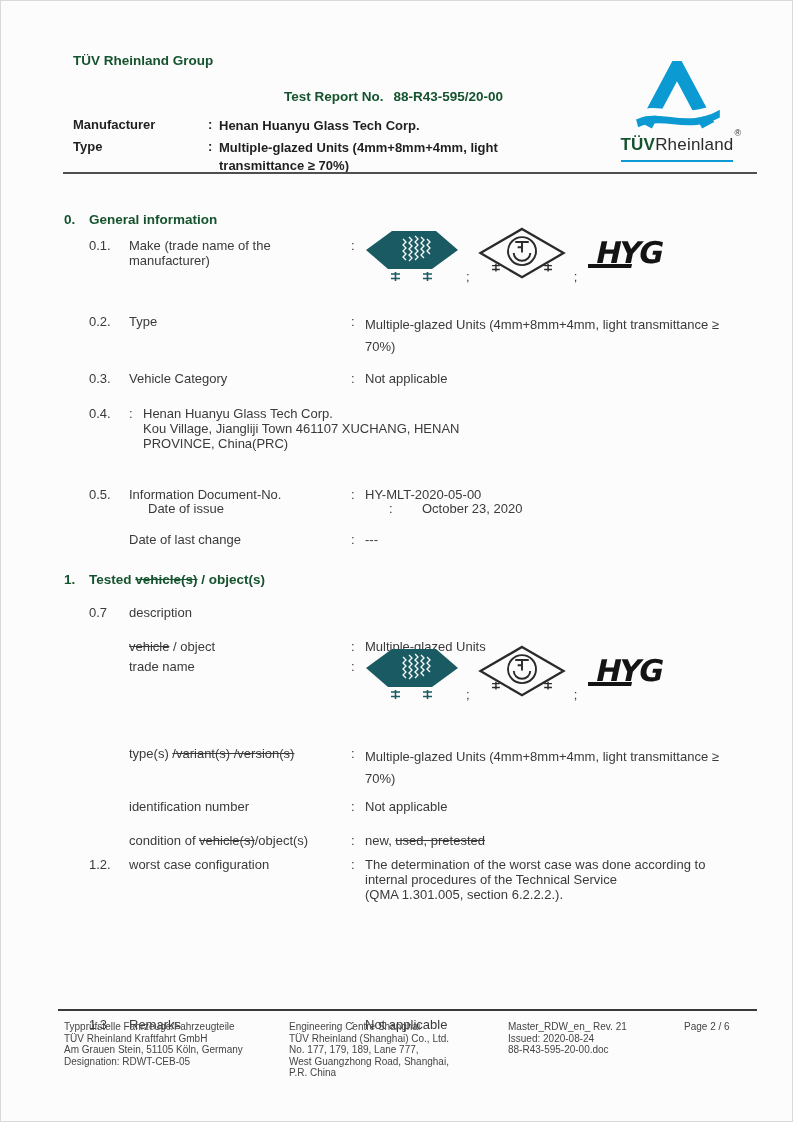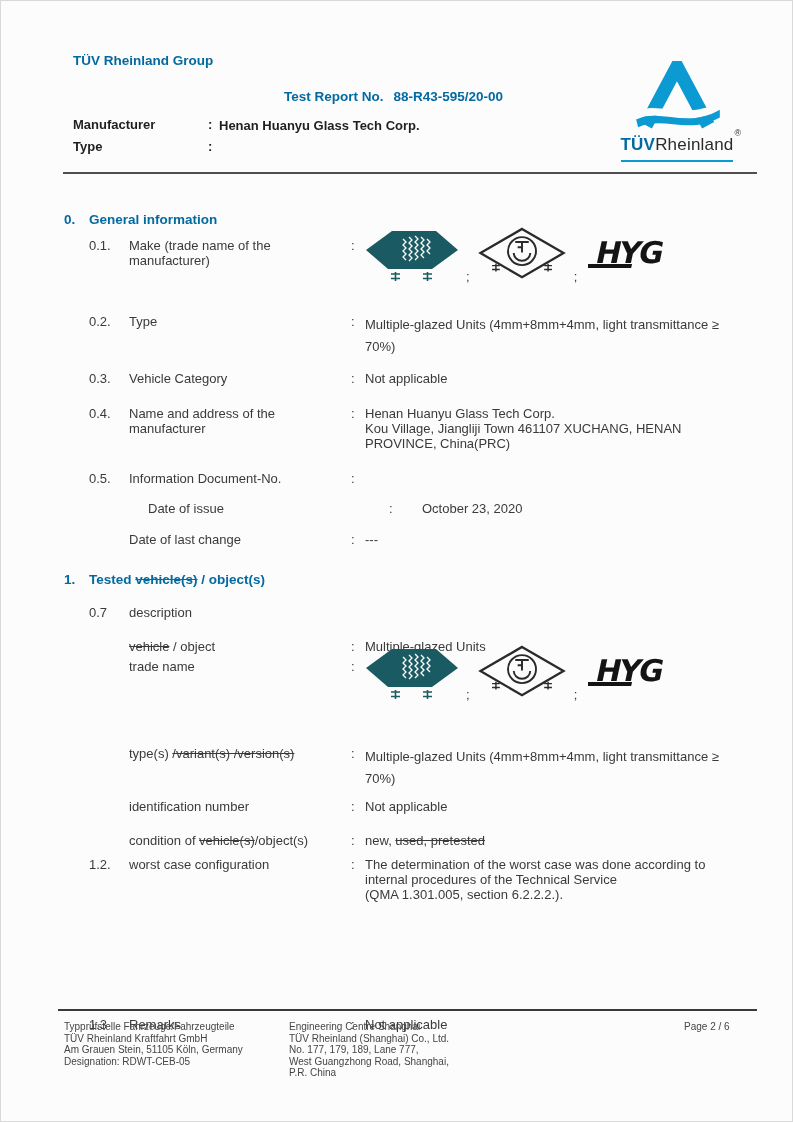--- a/index.html
+++ b/index.html
@@ -3,21 +3,21 @@
 <meta charset="utf-8">
 <style>
   html,body{margin:0;padding:0;background:#e9e9e9;}
   .page{
     position:relative;width:793px;height:1122px;background:#fcfcfc;
     font-family:"Liberation Sans","DejaVu Sans",sans-serif;
     color:#3a3a3a;font-size:13px;overflow:hidden;
     border:1px solid #d9d9d9;box-sizing:border-box;
   }
   .abs{position:absolute;}
-  .b{font-weight:bold;color:#0369a1;}
+  .b{font-weight:bold;color:#14532d;}
   .strike{text-decoration:line-through;margin-top:32px;}
   .pre{white-space:pre-line;}
   
   .group-title{top:52px;left:72px;font-size:13.5px;}
   .report-line{top:88px;left:283px;font-size:13.5px;}
   .report-line .no{margin-left:10px;}
   .hrow{left:72px;display:flex;font-weight:bold;color:#1f1f1f;}
   .hrow .hlabel{width:135px;}
   .hrow .hcolon{width:11px;}
   .hrow .hvalue{width:430px;line-height:18px;}
@@ -66,20 +66,22 @@
 
   <div class="abs hrow" style="top:116px;">
     <span class="hlabel">Manufacturer</span>
     <span class="hcolon">:</span>
     <span class="hvalue">Henan Huanyu Glass Tech Corp.</span>
   </div>
 
   <div class="abs hrow" style="top:138px;">
     <span class="hlabel">Type</span>
     <span class="hcolon">:</span>
+    <span class="hvalue pre">Multiple-glazed Units (4mm+8mm+4mm, light
+transmittance ≥ 70%)</span>
   </div>
 
   <div class="abs tuvlogo">
     <svg class="tri" width="88" height="72" viewBox="0 0 88 74">
       <path d="M12 66 L44 6 L76 66" fill="none" stroke="#0c9ad2" stroke-width="14"></path>
       <path d="M0 52 C 26 40, 52 62, 88 42 L 88 50 C 54 70, 28 48, 2 60 Z" fill="#fcfcfc"></path>
       <path d="M2 60 C 28 48, 54 70, 88 50 L 88 58 C 56 76, 30 56, 4 68 Z" fill="#0c9ad2"></path>
     </svg>
     <div class="brandline"><span class="b">TÜV</span><span class="rh">Rheinland</span><span class="reg">®</span></div>
     <div class="blueline"></div>
@@ -149,32 +151,31 @@
 
   <div class="abs row" style="top:370px;">
     <span class="num">0.3.</span>
     <span class="label">Vehicle Category</span>
     <span class="colon">:</span>
     <span class="value">Not applicable</span>
   </div>
 
   <div class="abs row" style="top:405px;">
     <span class="num">0.4.</span>
-    <span class="label pre">Name and address of the
-manufacturer</span>
     <span class="colon">:</span>
     <span class="value pre">Henan Huanyu Glass Tech Corp.
 Kou Village, Jiangliji Town 461107 XUCHANG, HENAN
 PROVINCE, China(PRC)</span>
   </div>
 
-  <div class="abs row" style="top:470px;">
+  <div class="abs row" style="top:486px;">
     <span class="num">0.5.</span>
     <span class="label">Information Document-No.</span>
     <span class="colon">:</span>
+    <span class="value">HY-MLT-2020-05-00</span>
   </div>
 
   <div class="abs row" style="top:500px;gap:19px;">
     <span class="num"></span>
     <span class="label">Date of issue</span>
     <span class="colon">:</span>
     <span class="value">October 23, 2020</span>
   </div>
 
   <div class="abs row" style="top:531px;">
@@ -290,15 +291,18 @@
   <div class="abs frule"></div>
   <div class="abs fcol fc1 pre">Typprüfstelle Fahrzeuge/Fahrzeugteile
 TÜV Rheinland Kraftfahrt GmbH
 Am Grauen Stein, 51105 Köln, Germany
 Designation: RDWT-CEB-05</div>
   <div class="abs fcol fc2 pre">Engineering Centre Shanghai
 TÜV Rheinland (Shanghai) Co., Ltd.
 No. 177, 179, 189, Lane 777,
 West Guangzhong Road, Shanghai,
 P.R. China</div>
+  <div class="abs fcol fc3 pre">Master_RDW_en_ Rev. 21
+Issued: 2020-08-24
+88-R43-595-20-00.doc</div>
   <div class="abs fcol fc4">Page 2 / 6</div>
 
 </div>
 
 </body></html>

